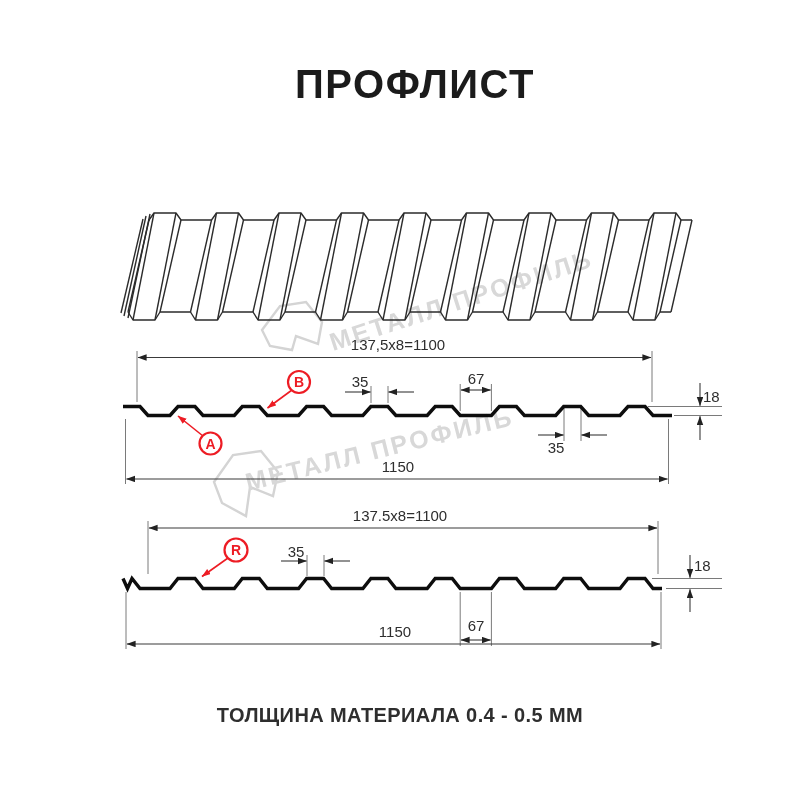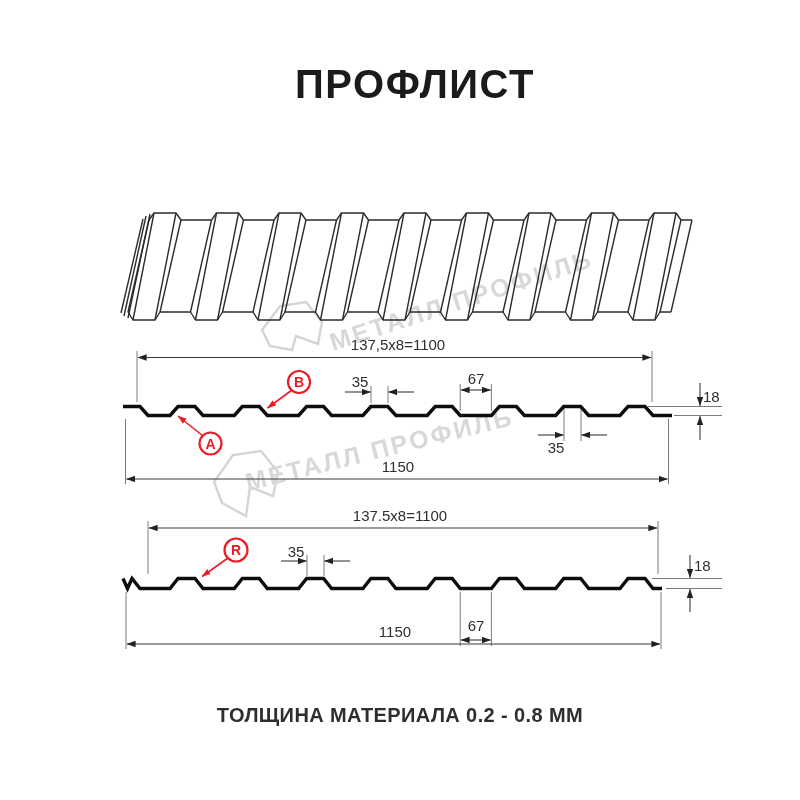--- a/index.html
+++ b/index.html
@@ -206,14 +206,14 @@
            L563.7,578.5 L580.7,578.5 L588.7,588.5 L620,588.5 L628,578.5 L645,578.5 L653,588.5 L662,588.5"></path>
 
       <g>
         <line x1="228" y1="558" x2="202" y2="576.5" stroke="#ed1c24" stroke-width="1.6" marker-end="url(#mR)"></line>
         <circle cx="236" cy="550" r="11.5" fill="#ffffff" stroke="#ed1c24" stroke-width="2.2"></circle>
         <text class="redtxt" x="236" y="555" text-anchor="middle">R</text>
       </g>
     </g>
   </svg>
 
-  <div class="footer">ТОЛЩИНА МАТЕРИАЛА 0.2 - 0.8 ММ</div>
+  <div class="footer">ТОЛЩИНА МАТЕРИАЛА 0.4 - 0.5 ММ</div>
 </div>
 
 </body></html>

